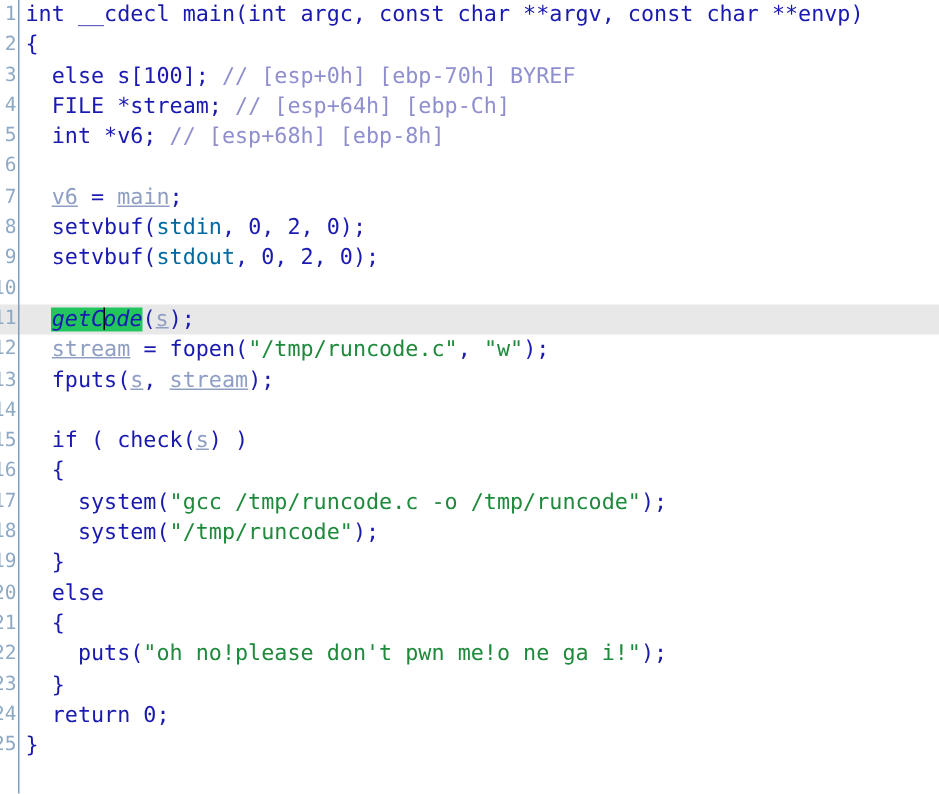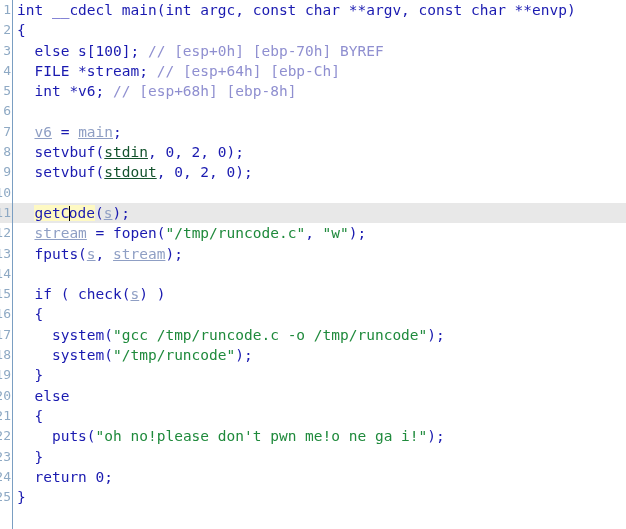--- a/index.html
+++ b/index.html
@@ -61,26 +61,27 @@
   .code-text {
     position: absolute;
     left: 17px;
     top: 0;
     text-align: center;
   }
 
   
   .kw      { color: #1a1ab0; }
   .var     { color: #8f9fc4; text-decoration: underline; }   
-  .glob    { color: #14532d; text-decoration: underline; }   
+  .glob    { color: #0369a1; }   
   .str     { color: #1f8a3c; }   
   .cmt     { color: #8f8fd0; }   
 
   .hl-ident {
-    background: #fef9c3;
+    background: #22c55e;
+    font-style: italic;
   }
 
   
   .caret {
     display: inline-block;
     width: 0;
     border-left: 1.6px solid #000000;
     height: 15px;
     vertical-align: -3px;
     margin: 0 -0.8px;

